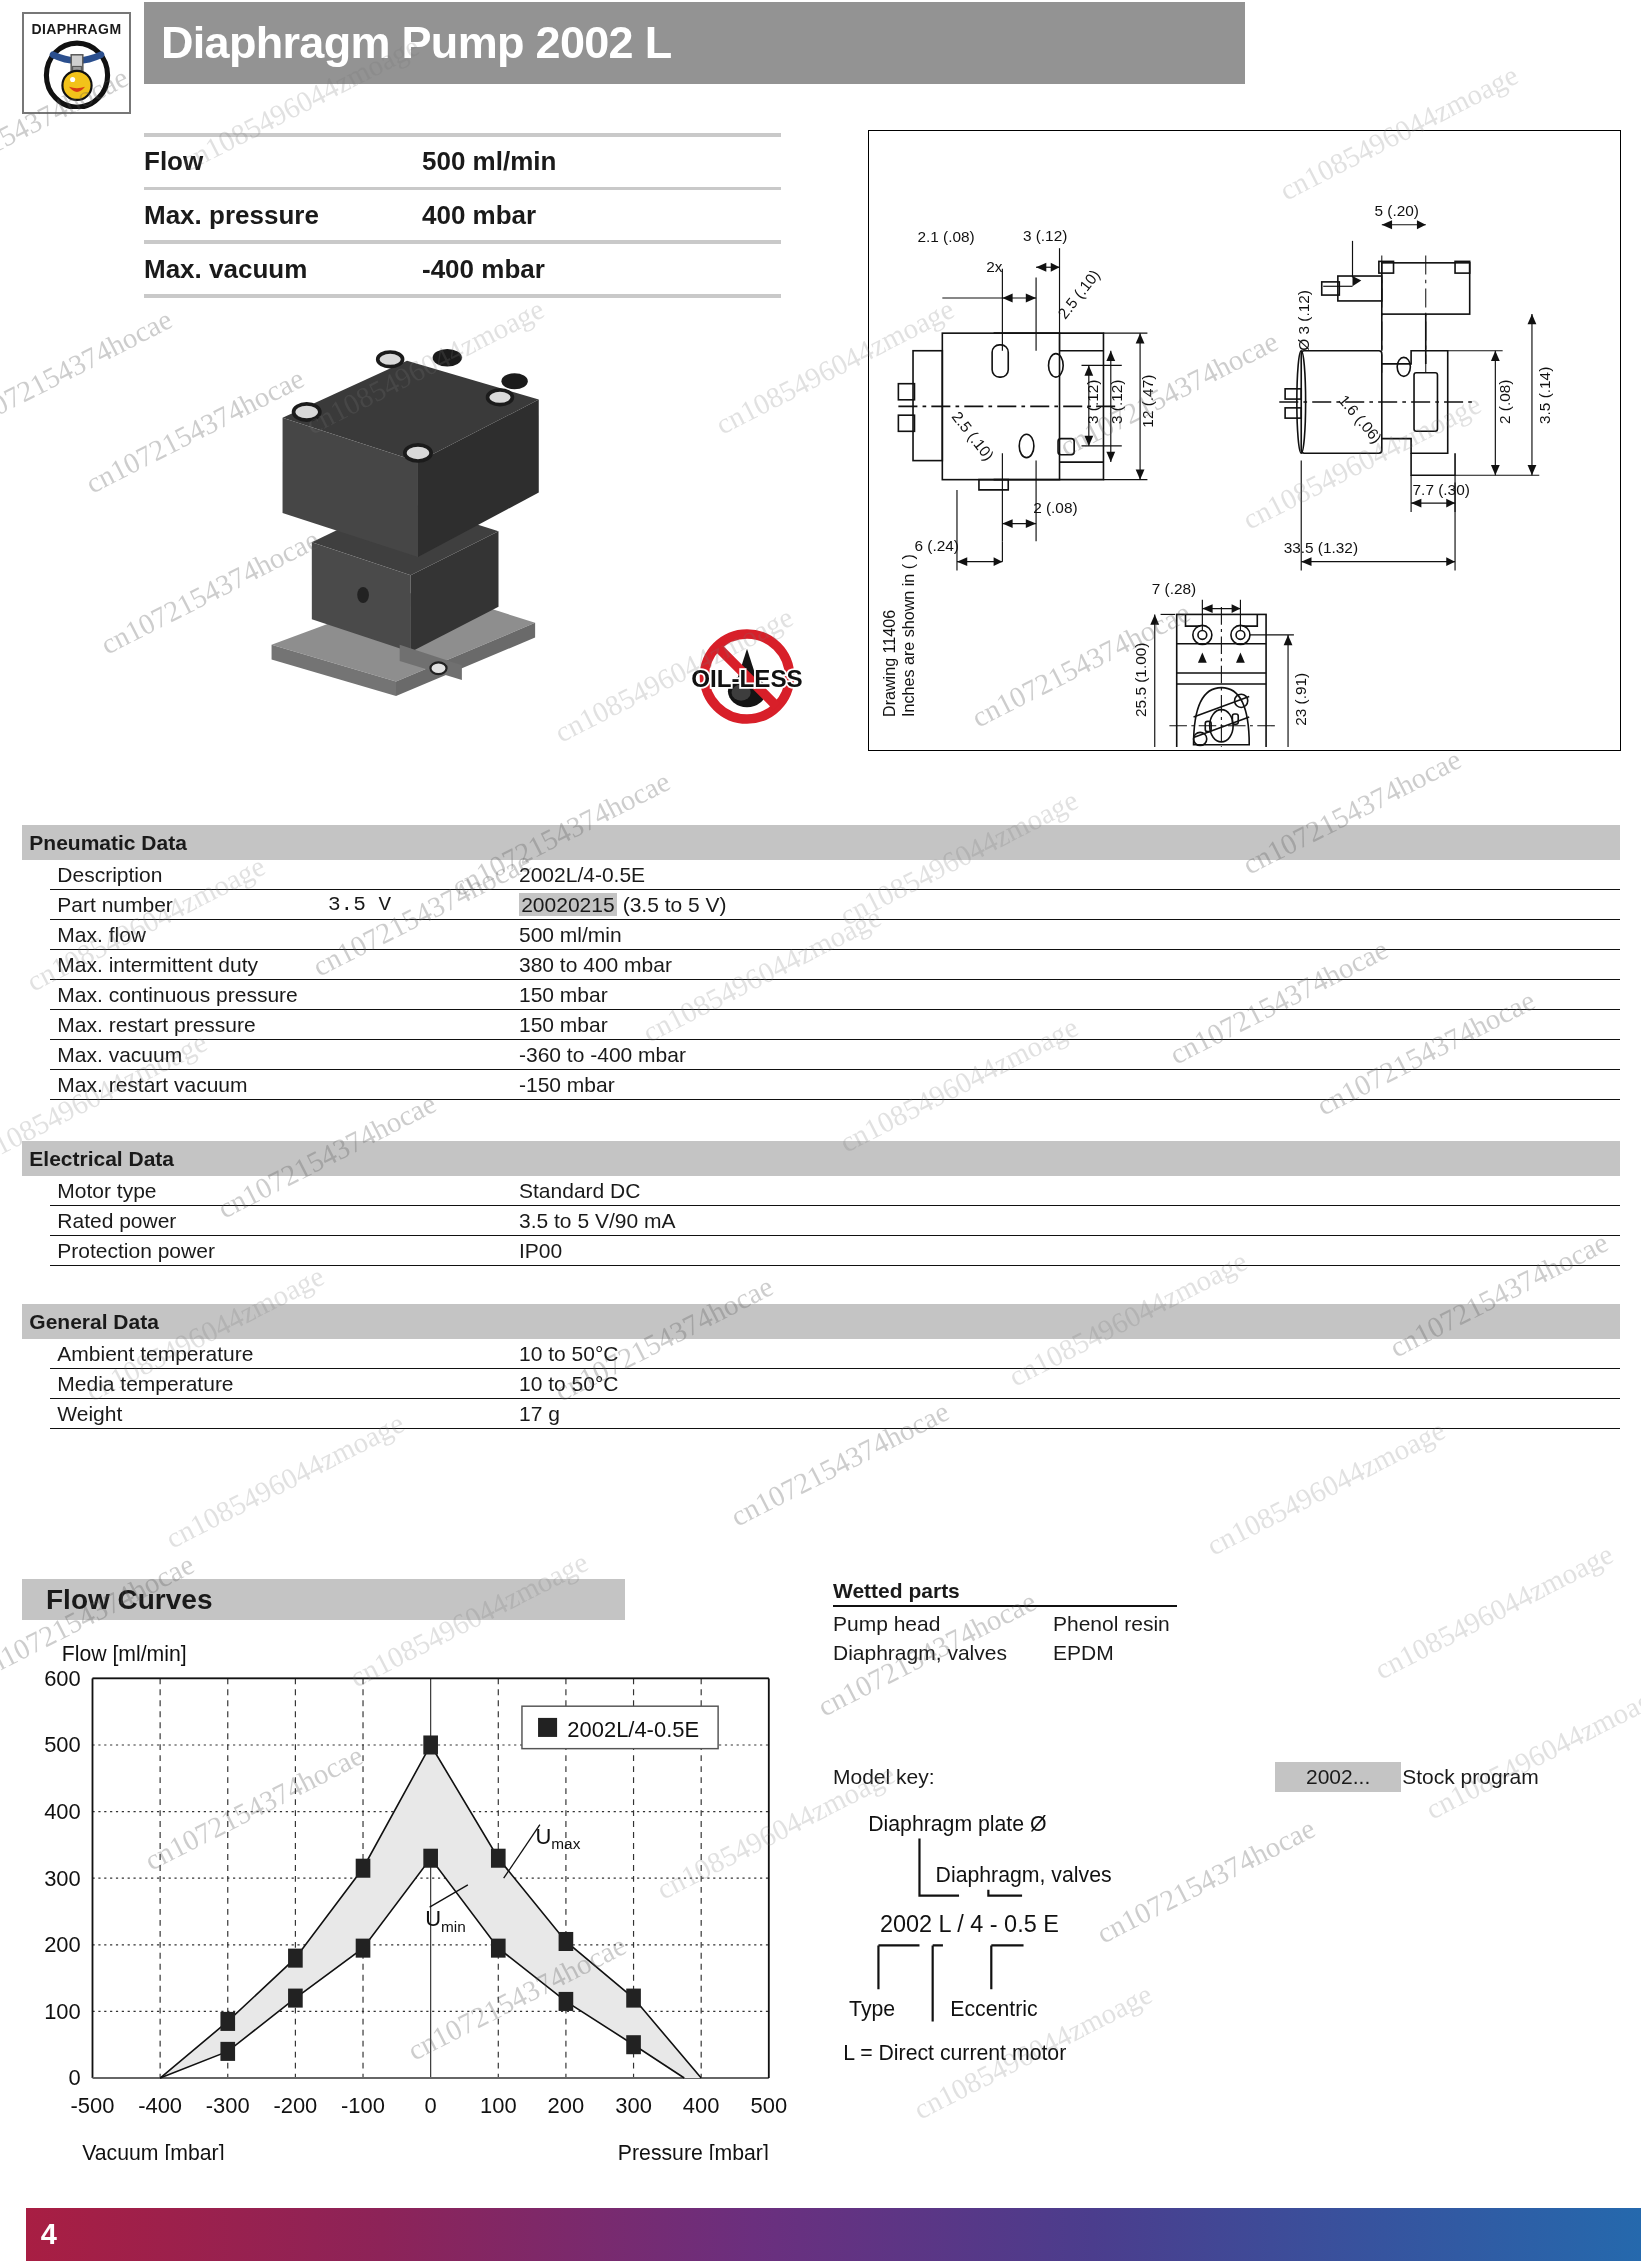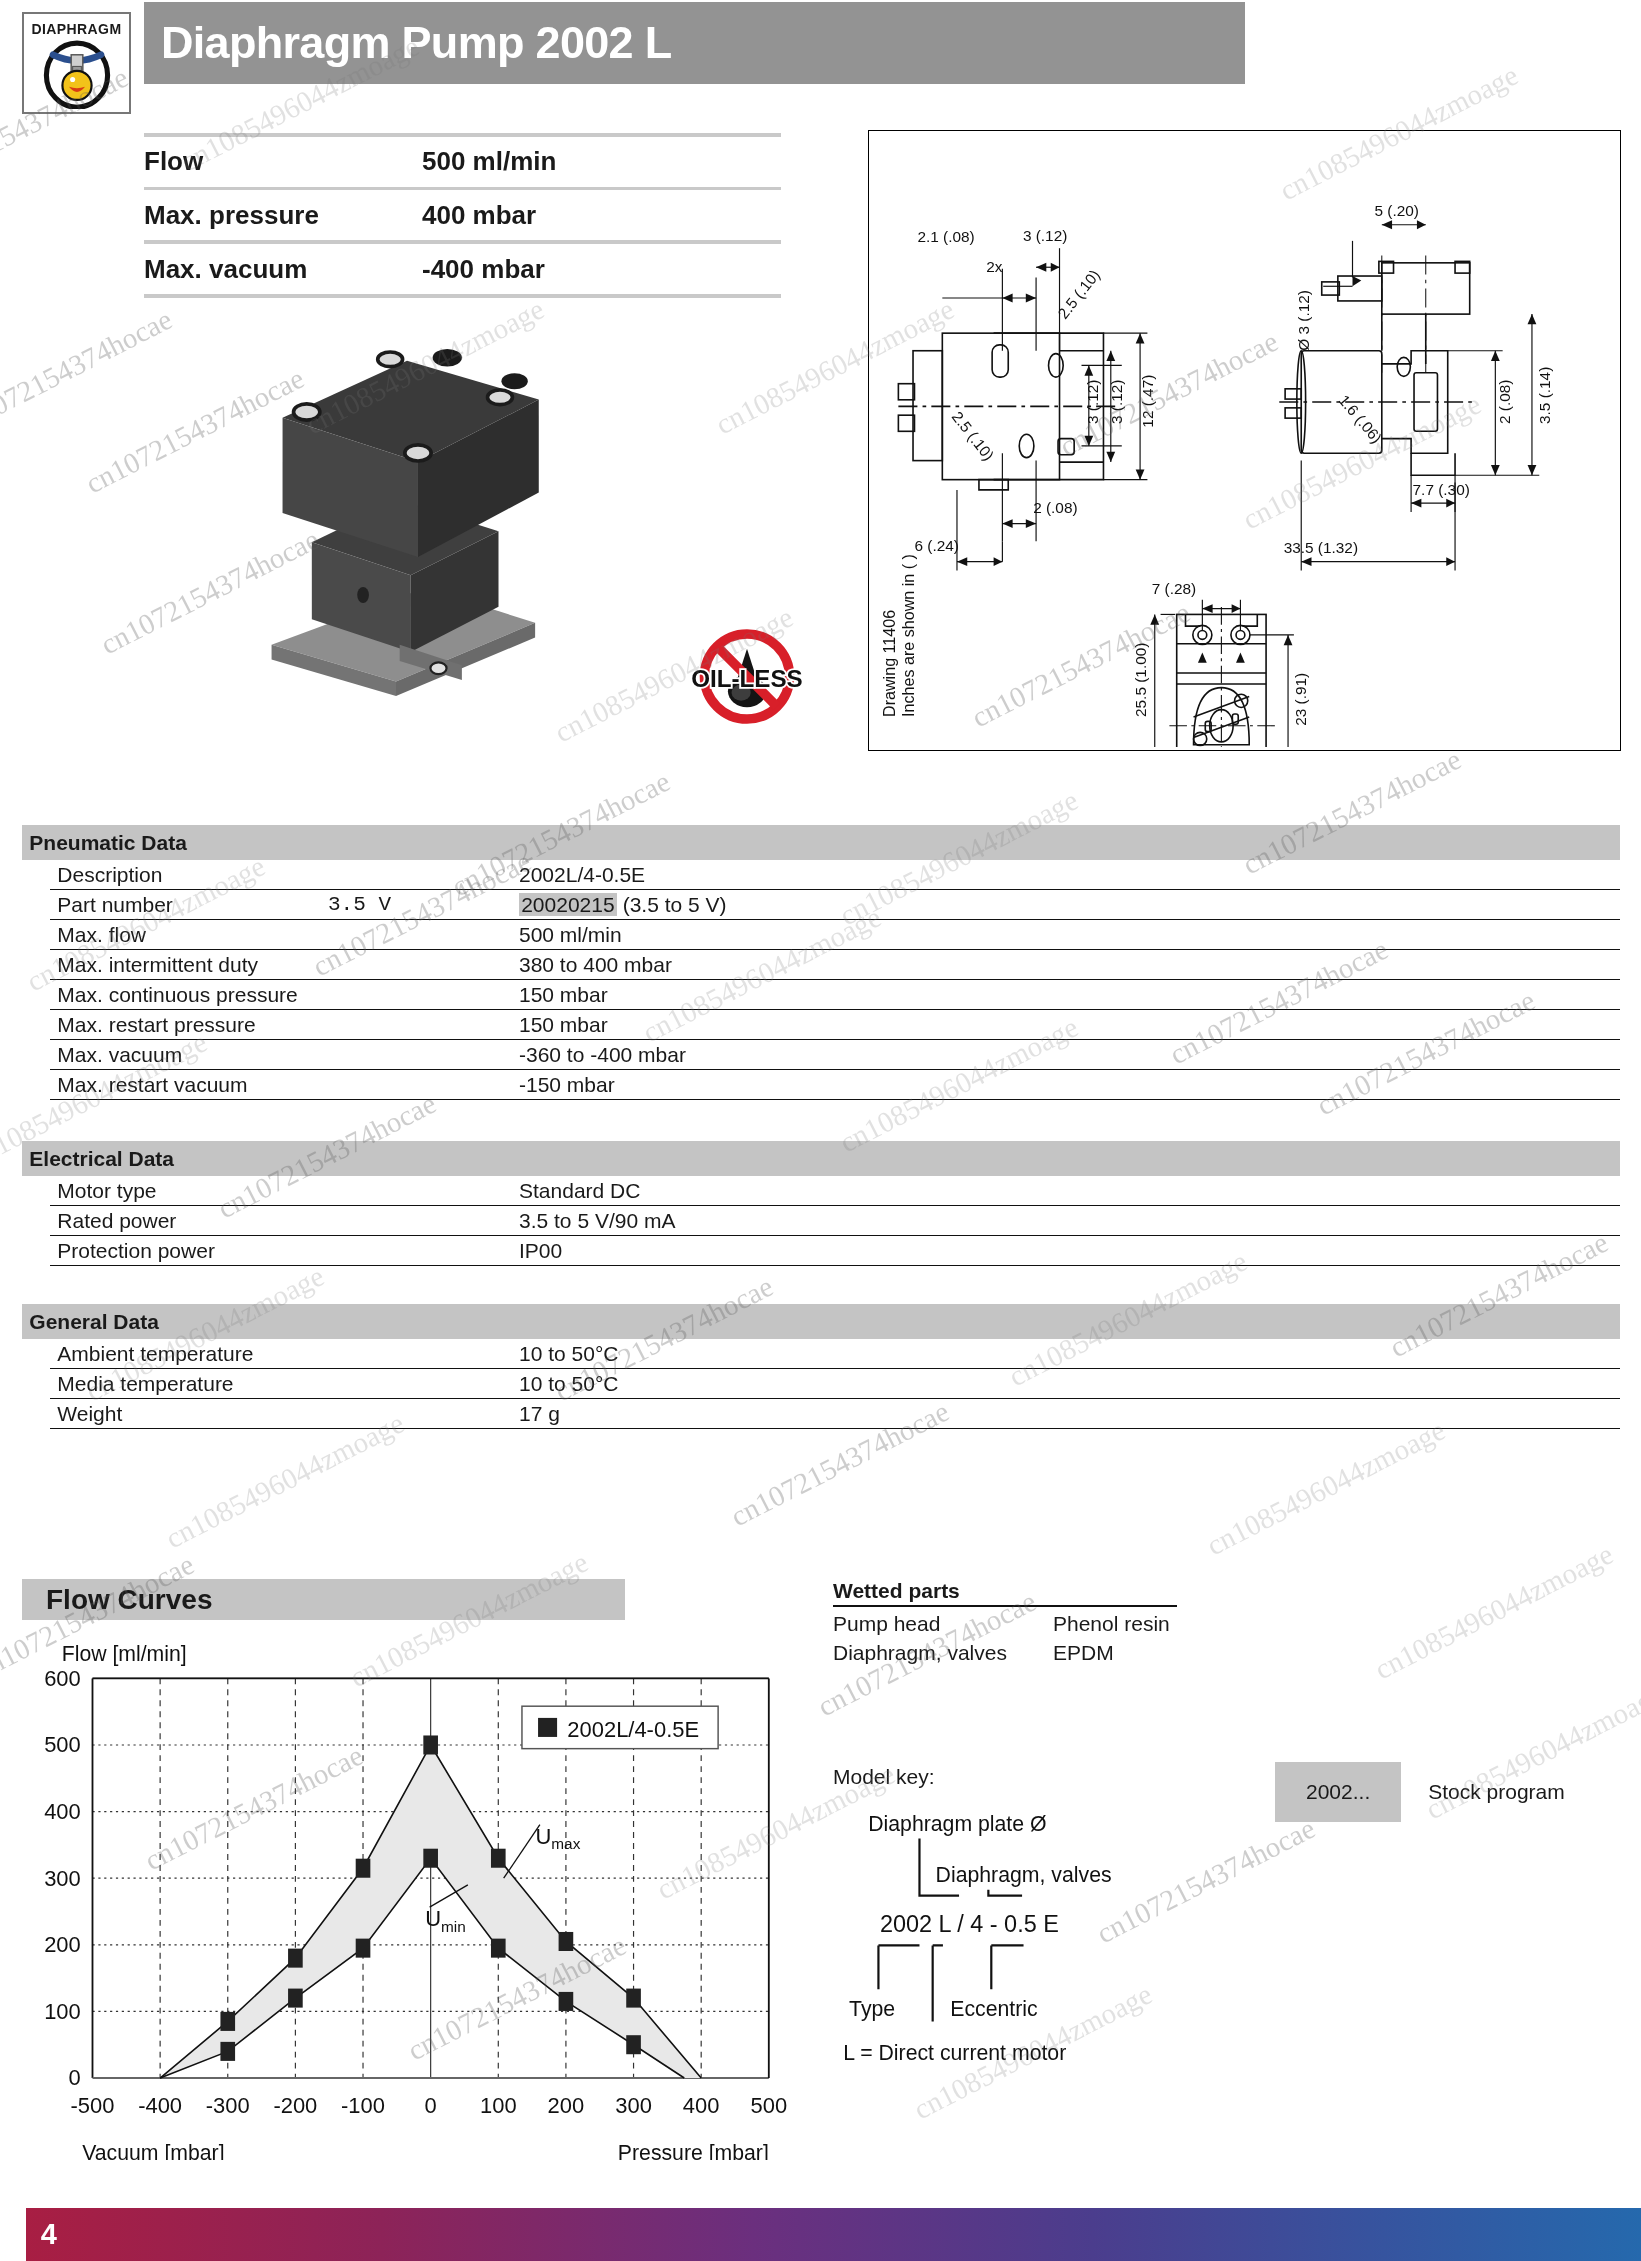--- a/index.html
+++ b/index.html
@@ -60,21 +60,21 @@
   .chart-wrap{position:absolute;left:22px;top:1633px;width:769px;height:527px;}
   .chart-wrap svg{display:block;}
 
   
   .wetted{position:absolute;left:833px;top:1579px;width:366px;font-size:21px;}
   .wetted .t{font-weight:bold;border-bottom:2.2px solid #111;padding-bottom:2.2px;width:344px;}
   .wetted .r{display:flex;margin-top:5.1px;}
   .wetted .r .a{width:220px;}
   .modelkey{position:absolute;left:833px;top:1765px;font-size:21px;}
   .stock{position:absolute;left:1275px;top:1762px;display:flex;align-items:center;font-size:21px;}
-  .stock .chip{background:#c4c4c4;padding:18px 31px;margin-right:27px;}
+  .stock .chip{background:#c4c4c4;padding:3px 31px;margin-right:1px;}
   .mk-svg{position:absolute;left:833px;top:1809px;}
 
   
   .footer{position:absolute;left:26px;top:2208px;width:1616px;height:53px;
           background:linear-gradient(90deg,#a81e43 0%,#8d2358 22%,#6b2f7e 45%,#4b3d8d 66%,#36549f 84%,#2569ad 100%);}
   .footer .pg{color:#fff;font-size:29px;font-weight:bold;line-height:53px;padding-left:14.7px;}
 </style>
 </head>
 <body>
 

